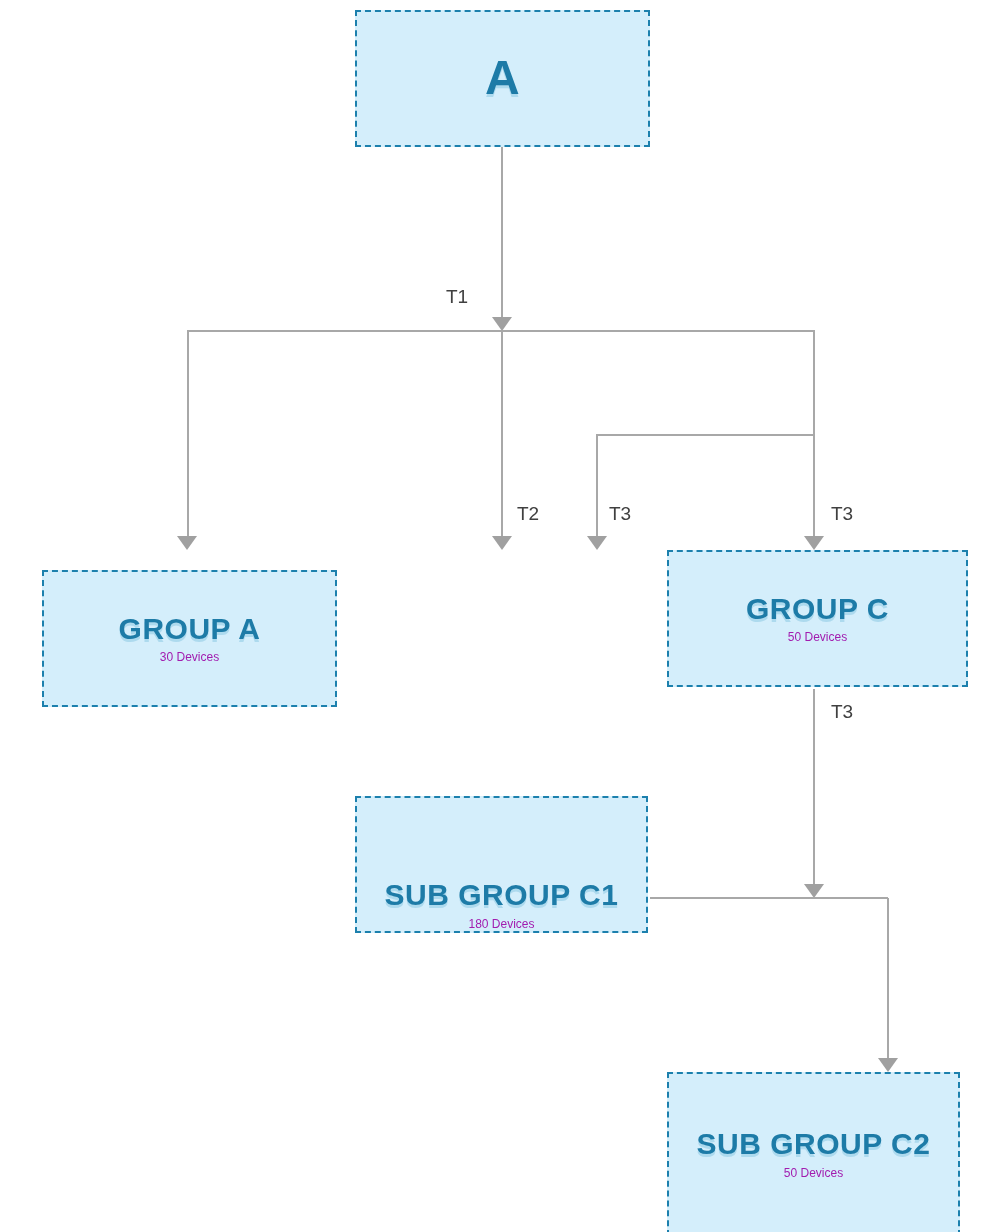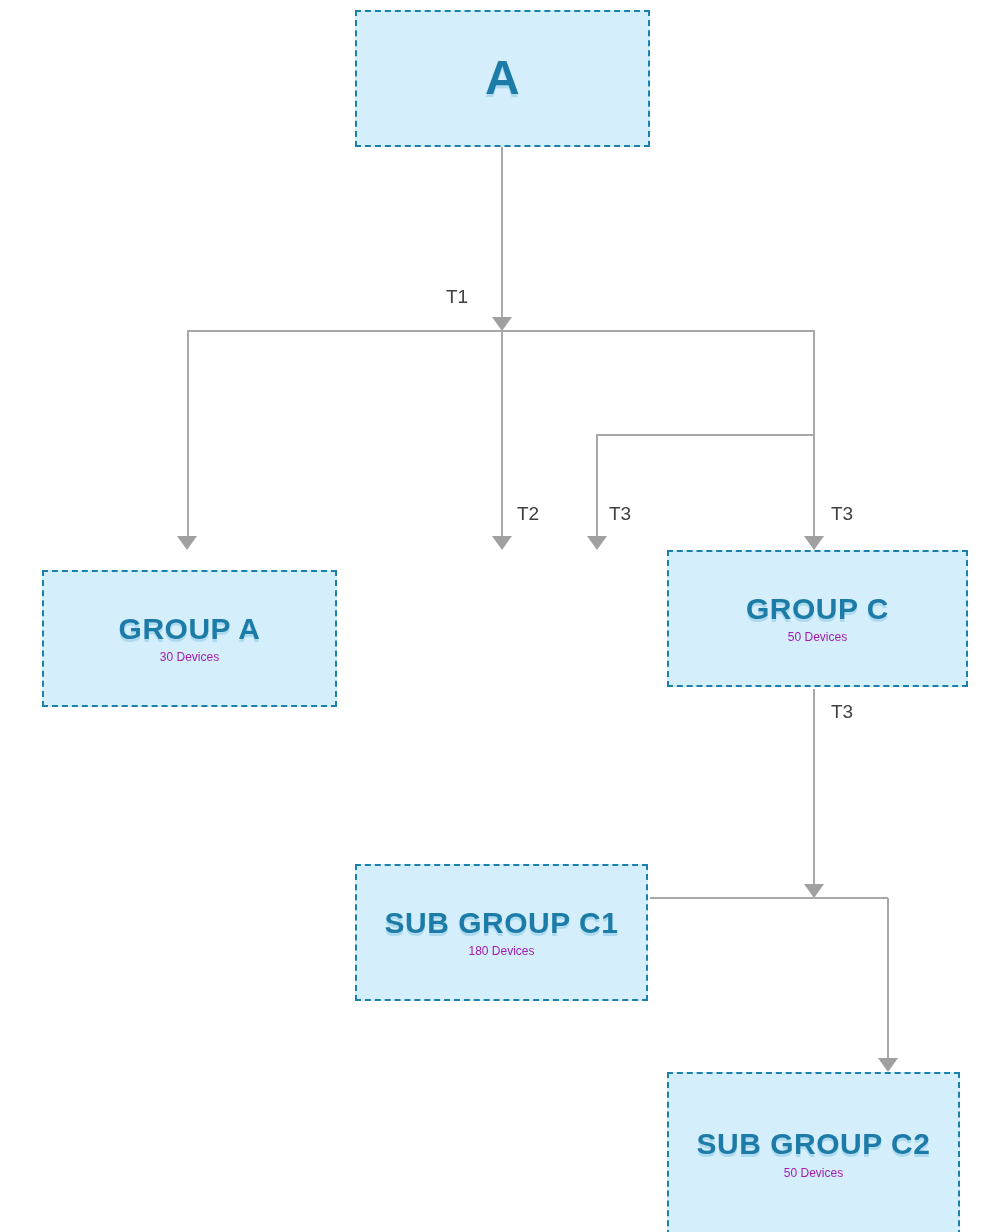--- a/index.html
+++ b/index.html
@@ -75,21 +75,21 @@
     <div class="node-title">GROUP A</div>
     <div class="node-sub">30 Devices</div>
   </div>
 
 
   <div class="node" style="left:667px;top:550px;width:301px;">
     <div class="node-title">GROUP C</div>
     <div class="node-sub">50 Devices</div>
   </div>
 
-  <div class="node" style="left:355px;top:864px;width:293px;">
+  <div class="node" style="left:355px;top:796px;width:293px;justify-content:flex-end;">
     <div class="node-title">SUB GROUP C1</div>
     <div class="node-sub">180 Devices</div>
   </div>
 
   <div class="node" style="left:667px;top:1072px;width:293px;height:164px;">
     <div class="node-title">SUB GROUP C2</div>
     <div class="node-sub">50 Devices</div>
   </div>
 
 </div>

